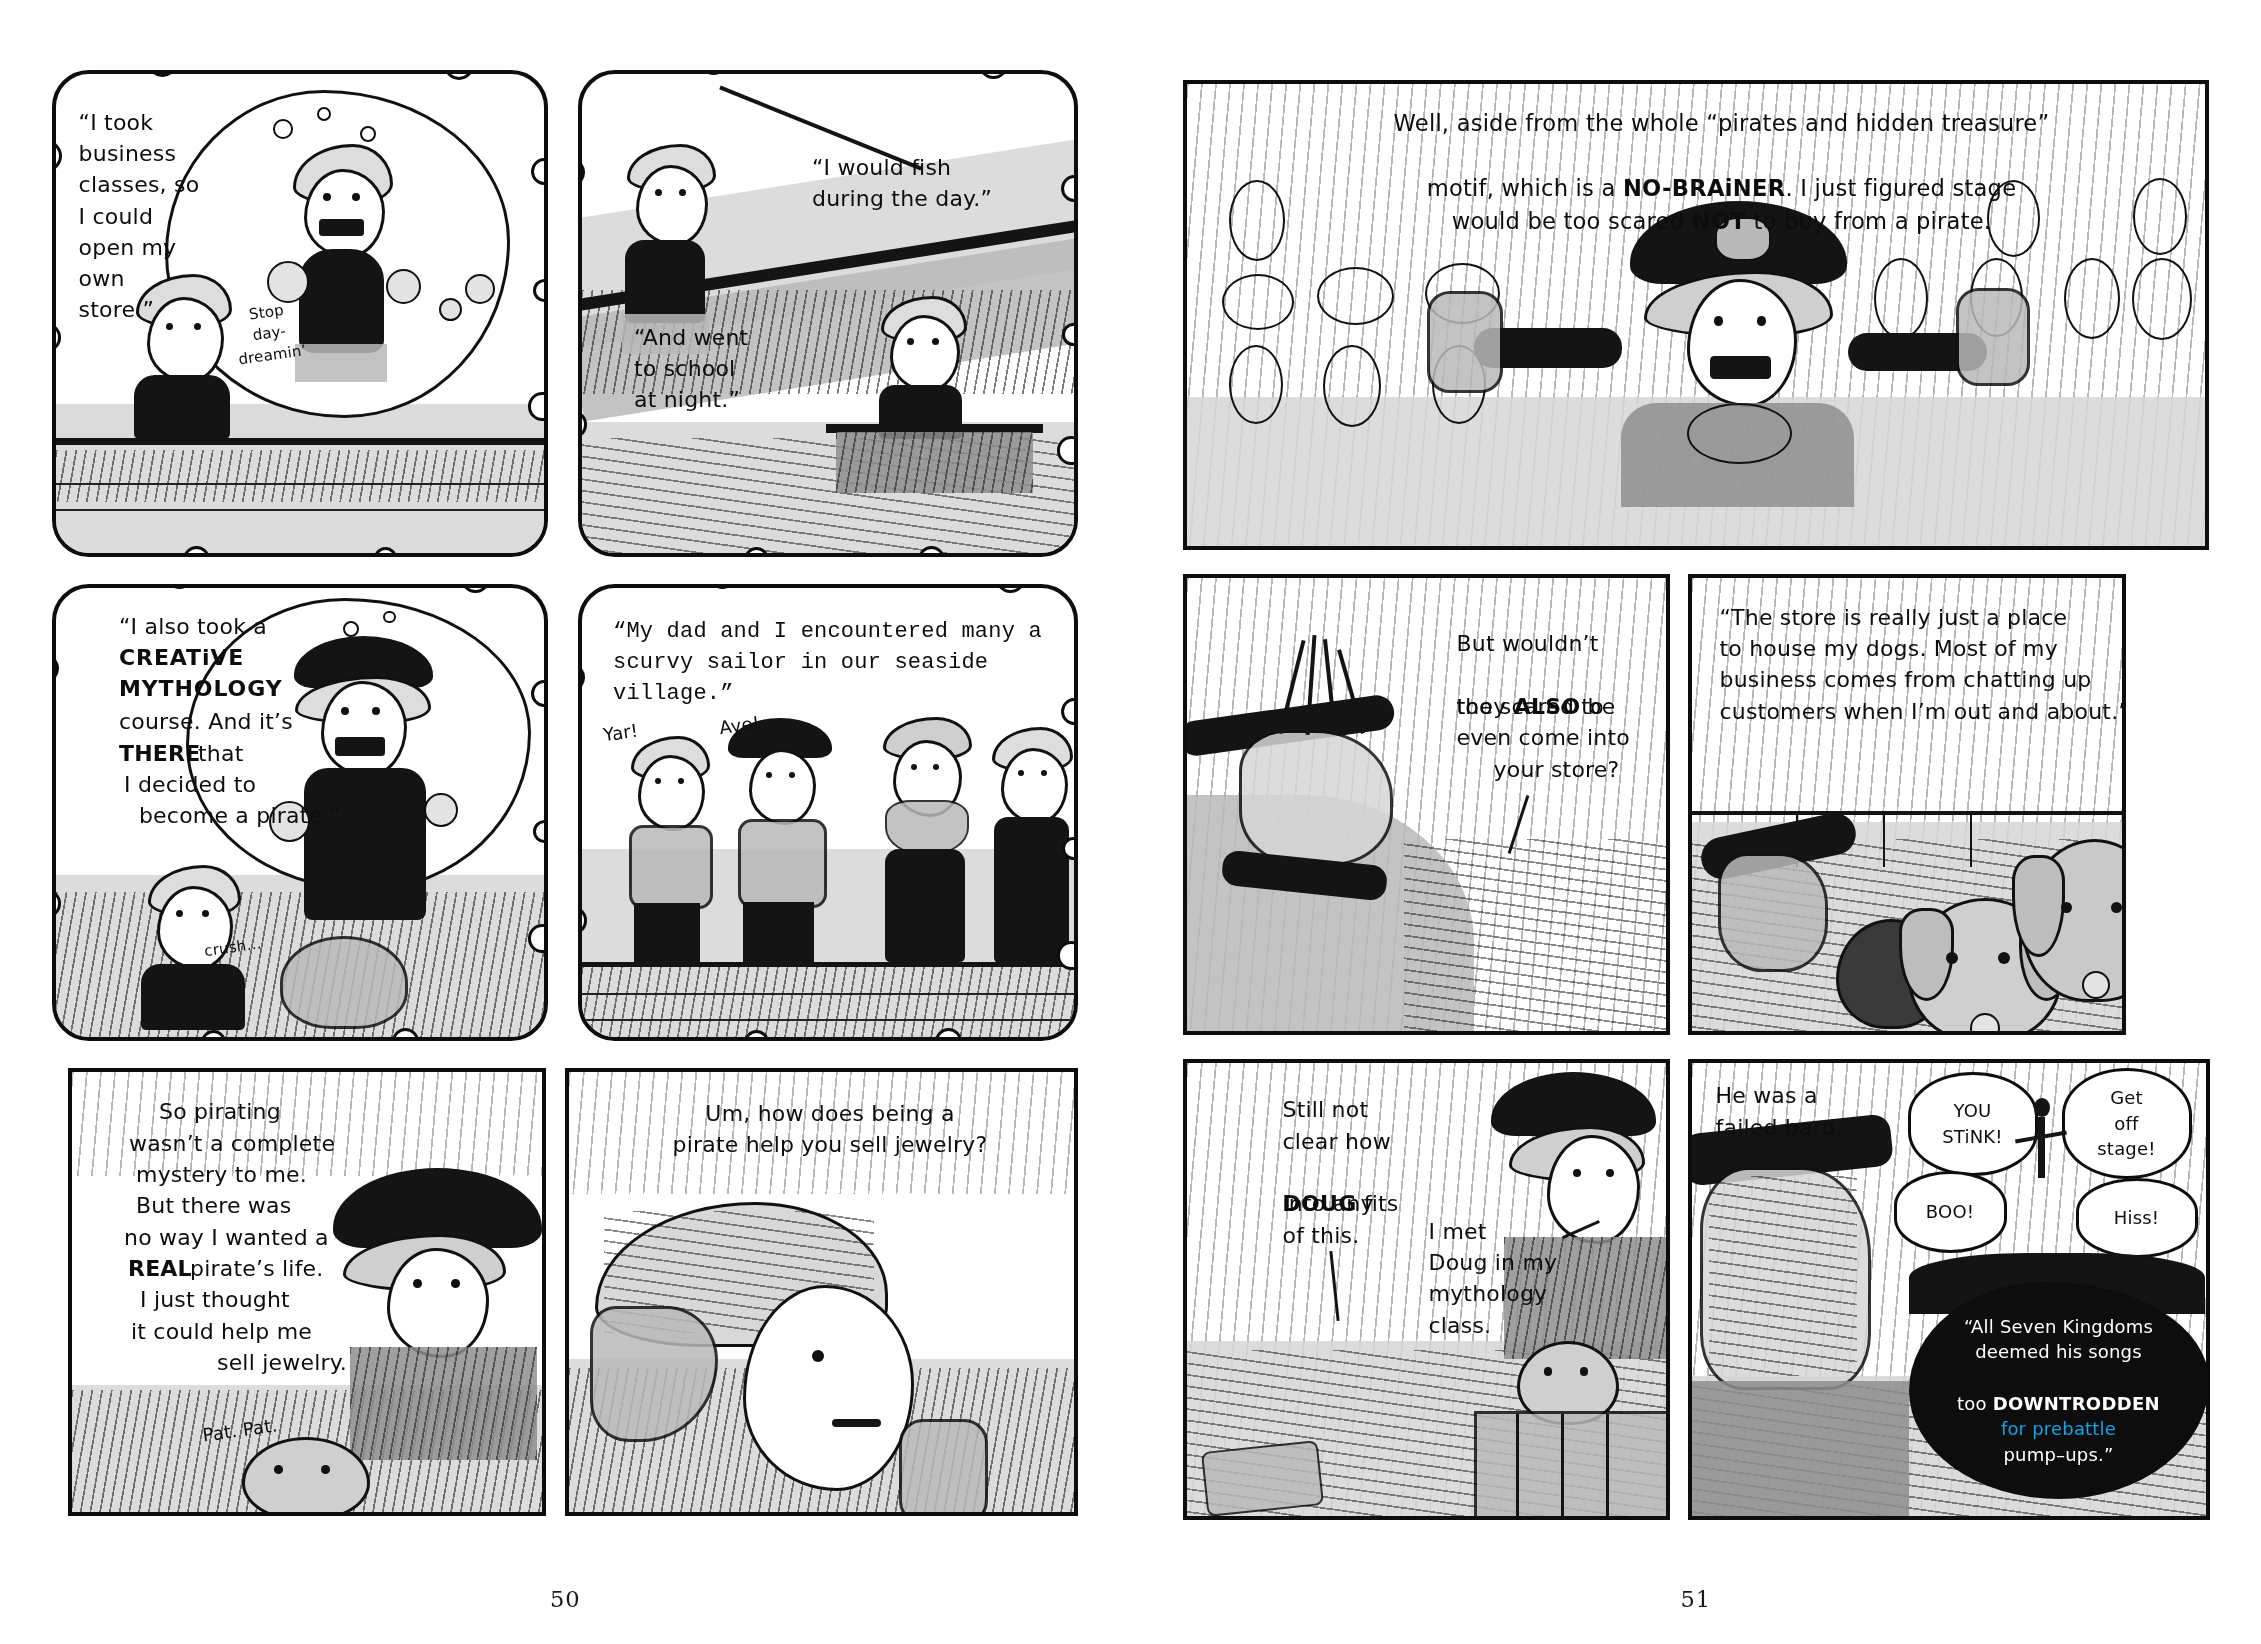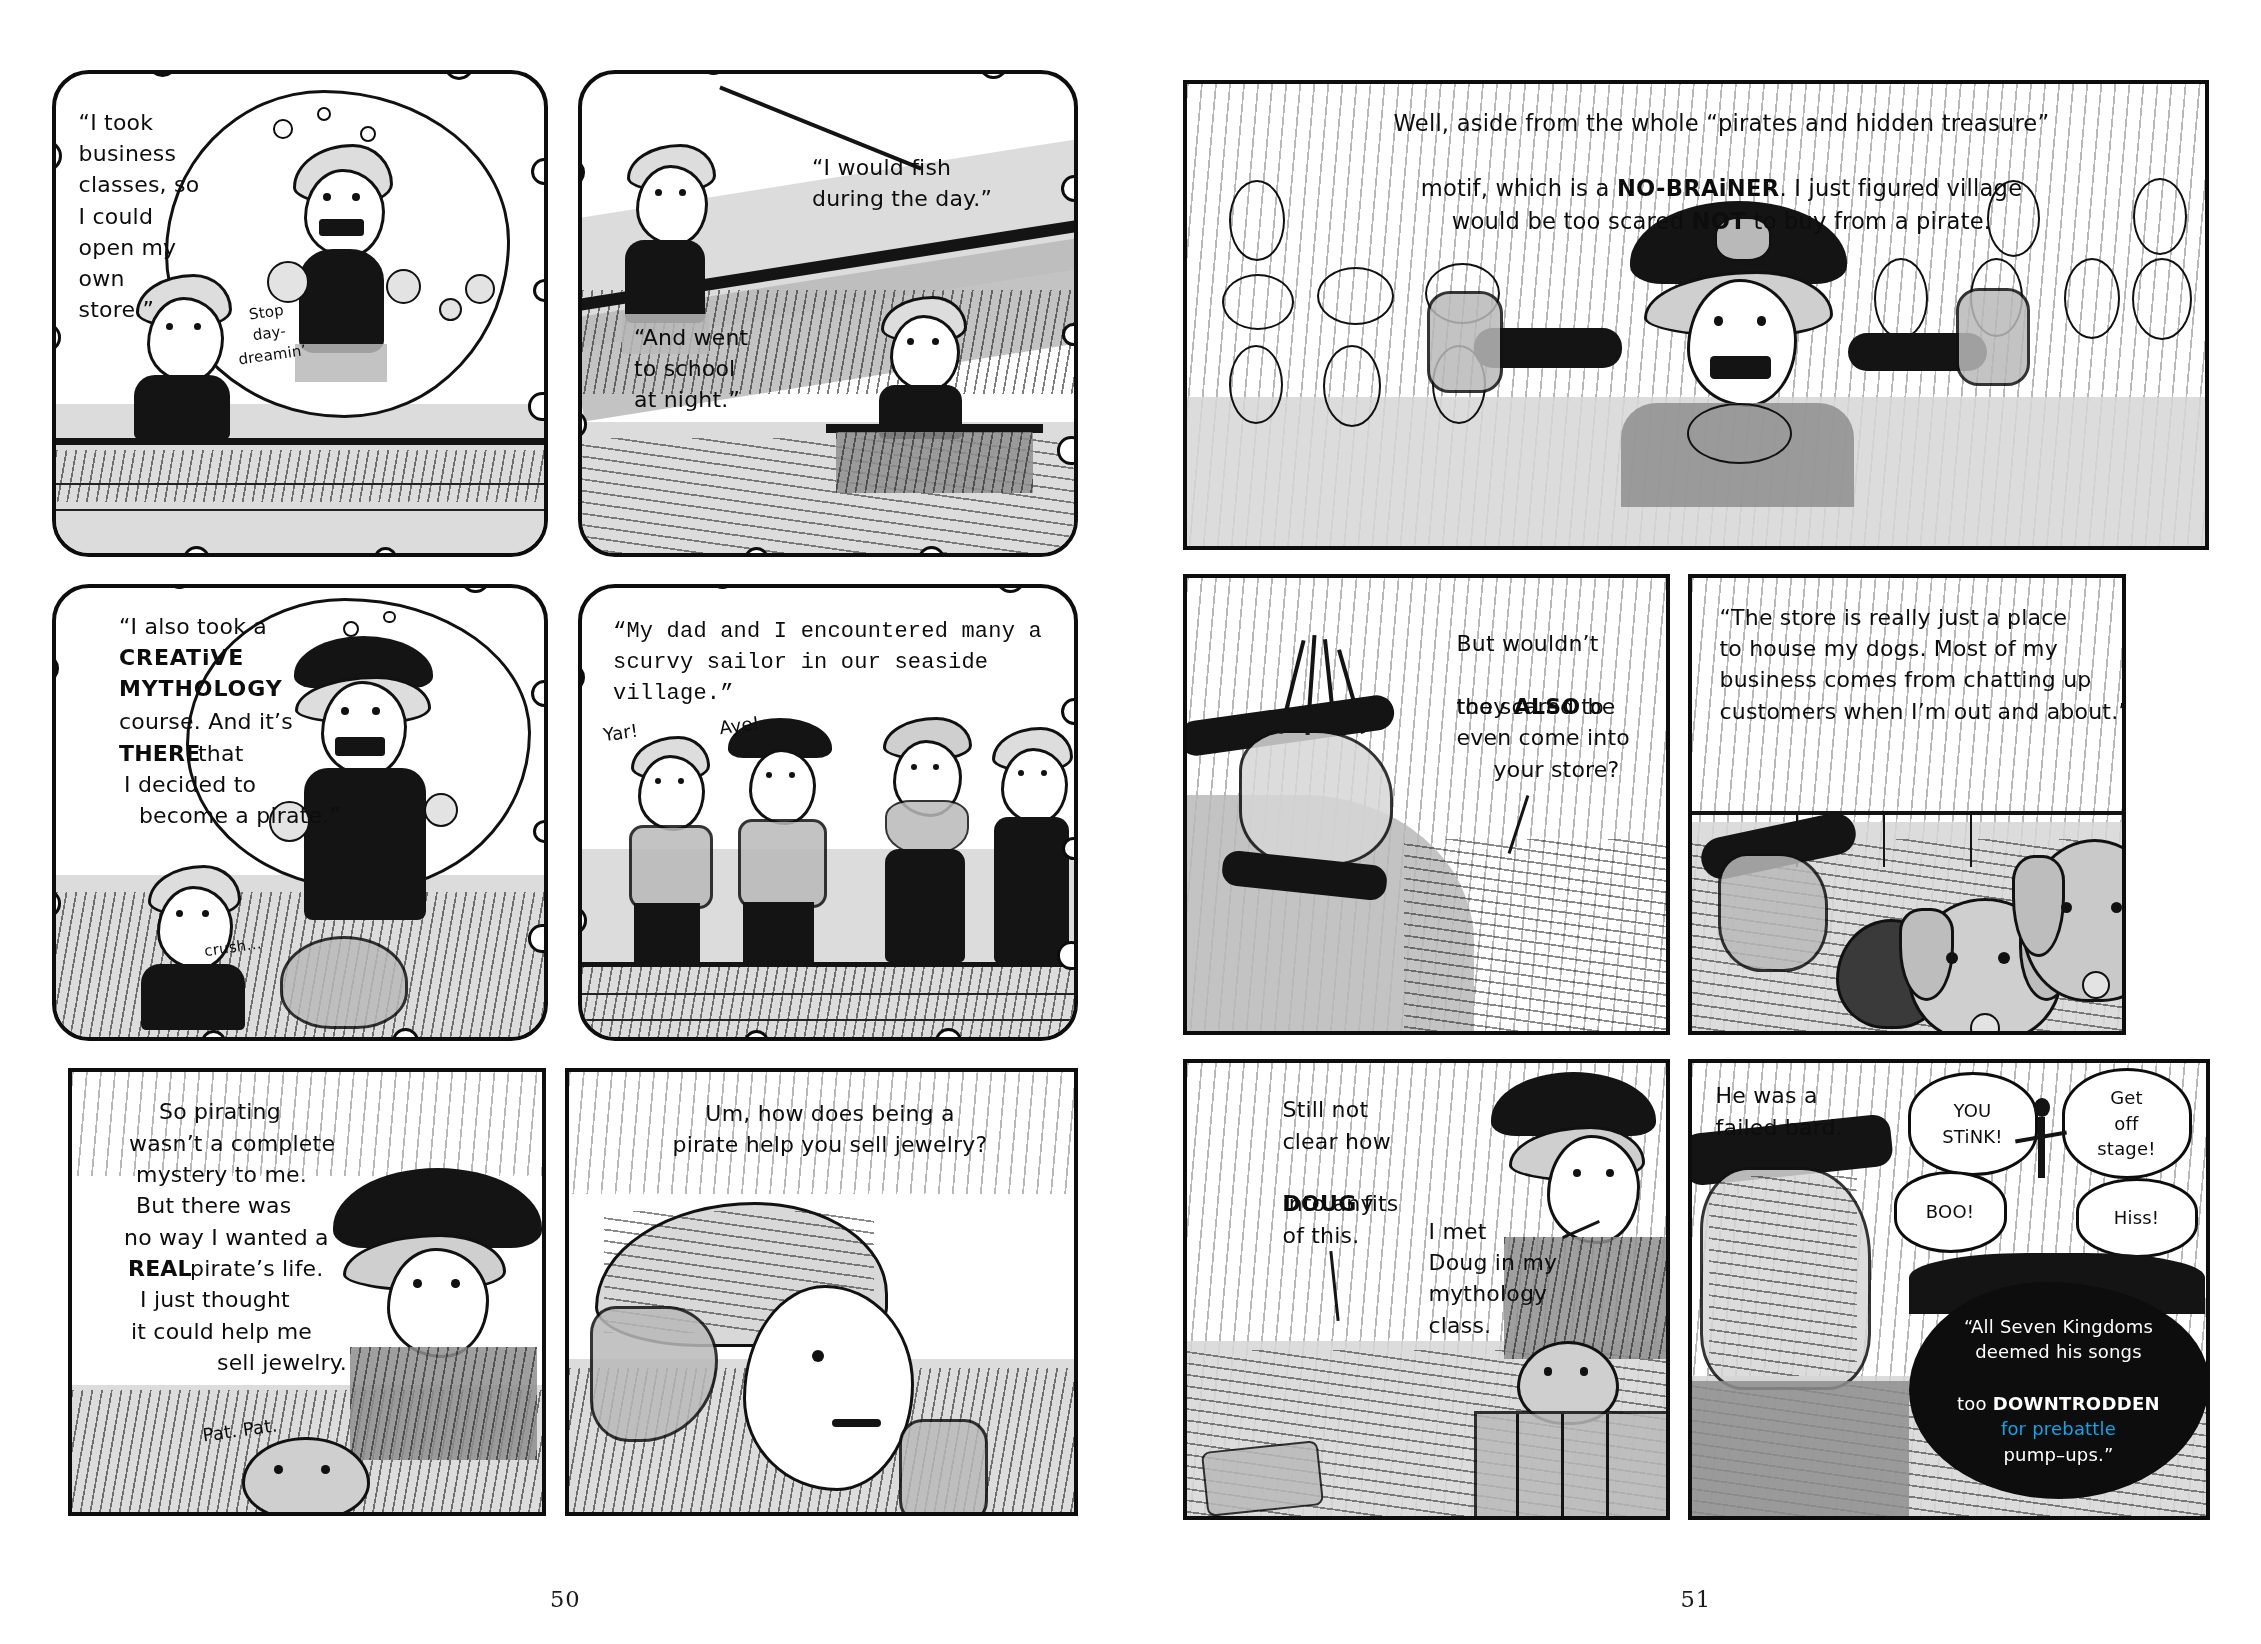--- a/index.html
+++ b/index.html
@@ -522,21 +522,21 @@
         <div class="bead-string" style="left:83px; top:202px; width:101px; height:57px;"></div>
       </div>
 
       <div class="ink" style="left:287px; top:244px; width:148px; height:40px; border-radius:19px;"></div>
       <div class="wash" style="left:240px; top:207px; width:70px; height:96px; border:3.5px solid #111; border-radius:22.6px;"></div>
       <div class="ink" style="left:661px; top:249px; width:139px; height:38px; border-radius:19px;"></div>
       <div class="wash" style="left:769px; top:204px; width:68px; height:92px; border:3.5px solid #111; border-radius:22.6px;"></div>
 
       <div class="cap center" style="left:183px; top:22.6px; width:704px; font-size:22.6px;">Well, aside from the whole “pirates and hidden treasure”</div>
       <div class="cap center" style="left:183px; top:56px; width:704px; font-size:22.6px;">
-        <span>motif, which is a </span><b>NO-BRAiNER</b><span>. I just figured village</span>
+        <span>motif, which is a </span><b>NO-BRAiNER</b><span>. I just figured stage</span>
       </div>
       <div class="cap center" style="left:183px; top:89px; width:704px; font-size:22.6px;">
         <span>would be too scared </span><b>NOT</b><span> to buy from a pirate.</span>
       </div>
     </div>
 
     <div class="panel boxed" style="left:52px; top:574px; width:487px; height:461px;">
       <div class="hatch soft" style="left:0; top:0; width:487px; height:461px;"></div>
       <div class="wash" style="left:0; top:217px; width:287px; height:244px; border-radius:0 60% 0 0;"></div>
       <div class="hatch v" style="left:217px; top:261px; width:270px; height:200px;"></div>

